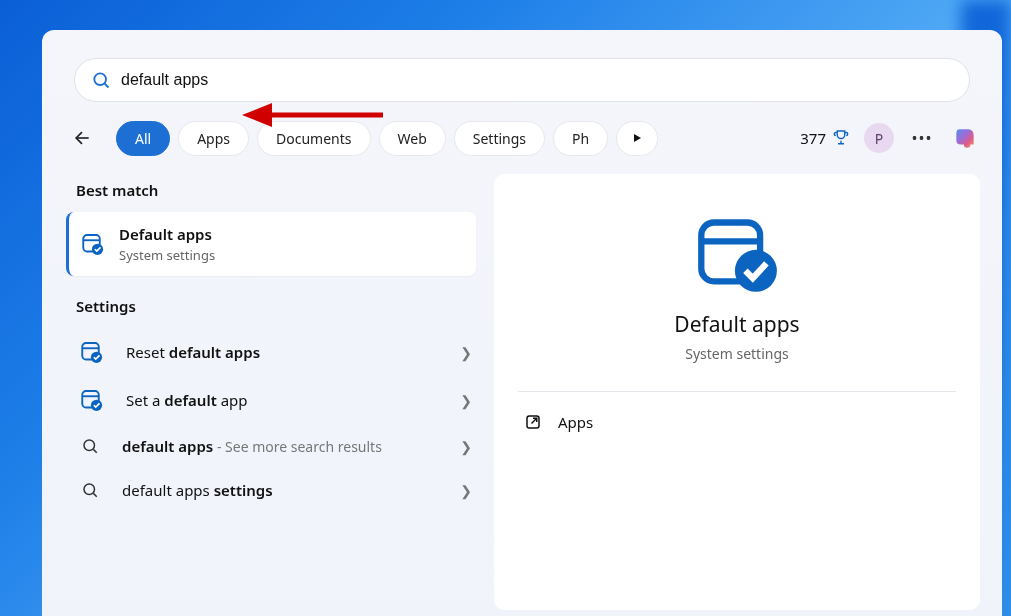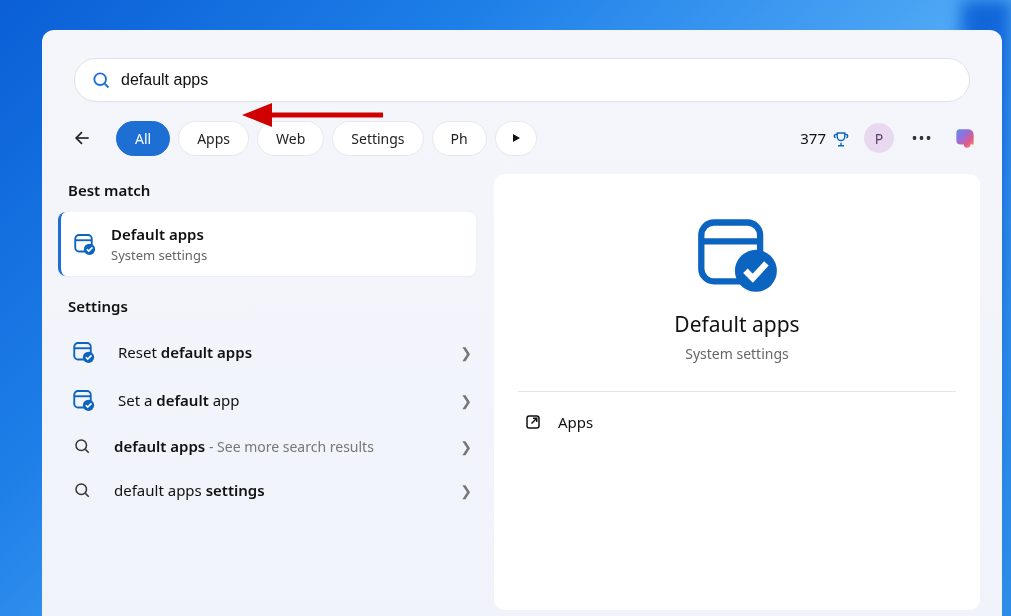--- a/index.html
+++ b/index.html
@@ -78,39 +78,39 @@
     border-radius: 18px;
     font-size: 14px;
     color: #222;
     cursor: pointer;
     white-space: nowrap;
   }
   .chip.active { background: #1d6fd4; color: #fff; border-color: #1d6fd4; }
   .chip.play { padding: 7px 14px; }
   .spacer { flex: 1; }
   .right-tools { display: flex; align-items: center; gap: 14px; }
-  .points { display: flex; align-items: flex-end; gap: 6px; font-size: 15px; color: #111; cursor: pointer;}
+  .points { display: flex; align-items: flex-start; gap: 6px; font-size: 15px; color: #111; cursor: pointer;}
   .avatar {
     width: 30px; height: 30px; border-radius: 50%;
     background: #e8d9f0; color: #5a3e6a;
     display: flex; align-items: center; justify-content: center;
     font-size: 14px; cursor: pointer;
   }
   .more-dots { width: 28px; text-align: center; font-size: 16px; color: #333; cursor: pointer; letter-spacing: 1px;}
   .copilot { width: 30px; height: 30px; cursor: pointer; display:flex; align-items:center; justify-content:center;}
 
   
   .body {
     display: flex;
     margin-top: 18px;
     height: calc(100% - 150px);
   }
   .left-col {
     width: 440px;
-    padding: 0 6px 0 26px;
+    padding: 0 6px 0 34px;
   }
   .right-col {
     flex: 1;
     margin: 0 22px 0 12px;
     background: #ffffff;
     border-radius: 10px;
     padding: 34px 24px 0 24px;
     display: flex; flex-direction: column; align-items: center;
   }
 
@@ -190,20 +190,21 @@
   <div class="filters">
     <div class="back-btn">
       <svg width="20" height="20" viewBox="0 0 24 24" fill="none" stroke="#222" stroke-width="2">
         <line x1="20" y1="12" x2="5" y2="12"></line>
           <polyline points="12 5 5 12 12 19"></polyline>
       </svg>
     </div>
     <div class="chips">
       <div class="chip active">All</div>
       <div class="chip">Apps</div>
+      <div class="chip">Documents</div>
       <div class="chip">Web</div>
       <div class="chip">Settings</div>
       <div class="chip">Ph</div>
       <div class="chip play">
         <svg width="12" height="12" viewBox="0 0 24 24" fill="#111">
             <polygon points="6,4 20,12 6,20"></polygon>
           </svg>
       </div>
     </div>
     <div class="spacer"></div>

